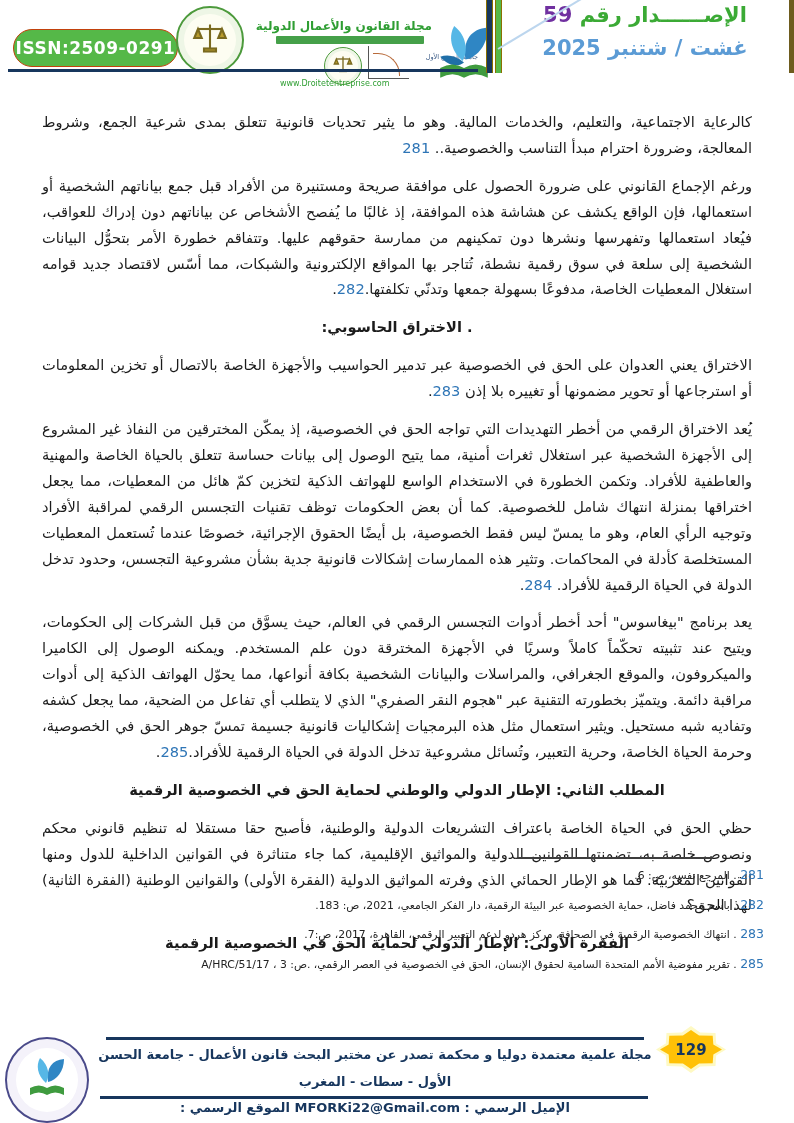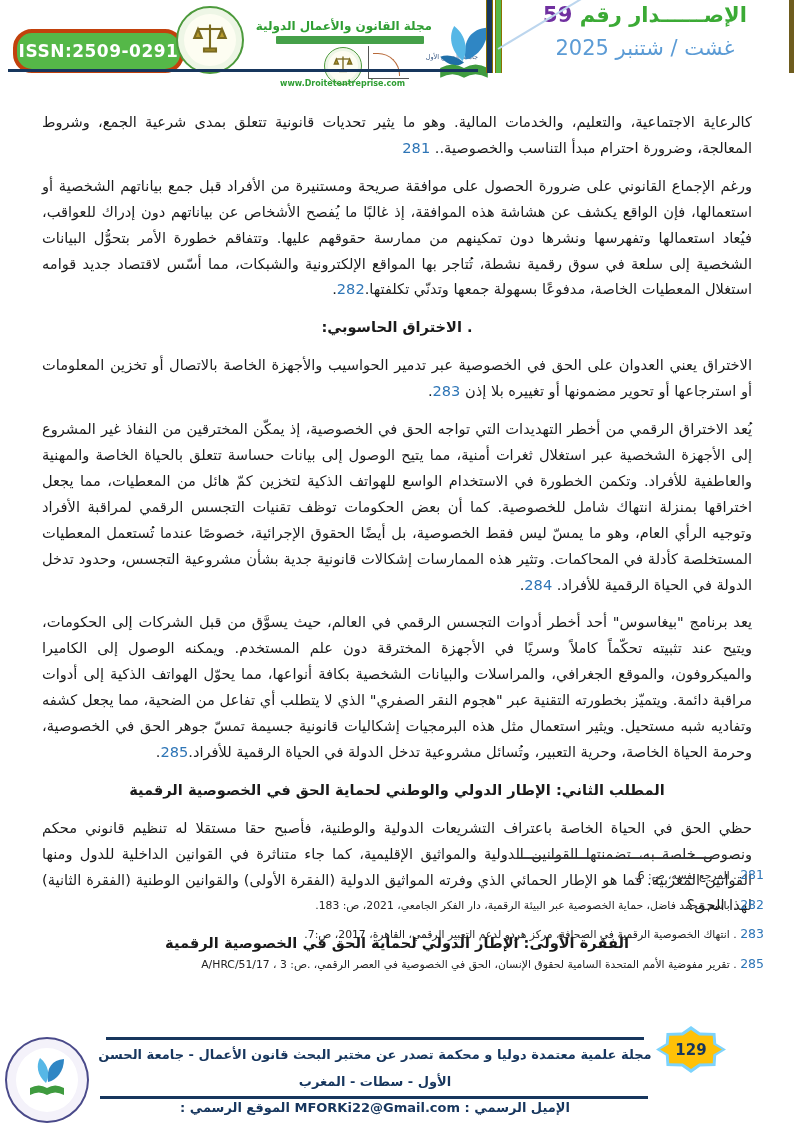--- a/index.html
+++ b/index.html
@@ -1,63 +1,63 @@
 <!DOCTYPE html>
 <html lang="ar"><head>
 <meta charset="utf-8">
 <style>
   html,body{margin:0;padding:0;background:#e8e8e8;}
   .page{position:relative;width:794px;height:1123px;margin:0 auto;background:#ffffff;
         font-family:"DejaVu Sans",sans-serif;overflow:hidden;}
   
   .issn-pill{position:absolute;left:13px;top:29px;width:163px;height:36px;background:#55b848;
-             border:4px solid #c2410c;border-radius:19px;color:#fff;font-weight:bold;font-size:17px;
+             border:1px solid #c2410c;border-radius:19px;color:#fff;font-weight:bold;font-size:17px;
              display:flex;align-items:center;justify-content:center;letter-spacing:.5px;}
   .logo-circle{position:absolute;border-radius:50%;background:#fdfdf2;display:flex;align-items:center;justify-content:center;}
   .lab-logo{left:176px;top:6px;width:64px;height:64px;border:2.5px solid #4c9a3c;box-shadow:inset 0 0 0 6px #eef6e6;}
   .journal-logo{position:absolute;left:258px;top:19px;width:230px;height:67px;}
   .jl-title{position:absolute;right:56px;top:0;width:168px;text-align:center;color:#2f9e33;
             font-weight:bold;font-size:12px;direction:rtl;white-space:nowrap;}
   .jl-banner{position:absolute;right:64px;top:17px;width:148px;height:8px;background:#45a049;border-radius:1px;}
   .jl-circle{left:66px;top:28px;width:36px;height:36px;border:1.5px solid #4c9a3c;box-shadow:inset 0 0 0 3px #eef6e6;}
   .jl-chart{position:absolute;left:110px;top:27px;width:40px;height:32px;border-left:1.5px solid #555;
             border-bottom:1.5px solid #555;}
   .jl-curve{position:absolute;left:4px;bottom:2px;width:26px;height:22px;border:0;
             border-right:1.5px solid #b86a3a;border-top:1.5px solid #b86a3a;border-top-right-radius:22px;}
   .jl-univ{position:absolute;left:150px;top:34px;width:70px;font-size:6.5px;color:#3a5a86;direction:rtl;text-align:right;line-height:8px;}
-  .jl-site{position:absolute;left:22px;bottom:-2px;font-size:8px;font-weight:bold;color:#2f9e33;text-align:center;}
+  .jl-site{position:absolute;left:22px;bottom:-2px;font-size:8px;font-weight:normal;color:#2f9e33;text-align:center;}
   .jl-leaf{position:absolute;right:-4px;top:4px;width:56px;height:62px;}
   .header-rule{position:absolute;left:8px;top:69px;width:470px;height:3px;background:#17365d;}
   .vbar{position:absolute;top:0;width:5px;height:73px;border-left:1.5px solid #8a7000;border-right:1.5px solid #8a7000;}
   .vbar.navy{left:486px;background:#17365d;}
   .vbar.green{left:495px;background:#55b848;}
   .edge-bar{position:absolute;left:789px;top:0;width:5px;height:73px;background:#6e5c1e;}
   .issue-block{position:absolute;left:506px;top:3px;width:278px;direction:rtl;text-align:center;}
   .issue-line1{font-size:21px;font-weight:bold;color:#3baa35;white-space:nowrap;}
   .issue-num{color:#7030a0;}
-  .issue-line2{margin-top:9px;font-size:21px;font-weight:normal;color:#5b9bd5;white-space:nowrap;}
+  .issue-line2{margin-top:9px;font-size:21px;font-weight:bold;color:#5b9bd5;white-space:nowrap;}
   .diag{position:absolute;left:498px;top:48px;width:168px;height:2px;background:#bcd6ee;
         transform:rotate(-31deg);transform-origin:left center;}
   
   .article-body{position:absolute;top:97px;right:30px;left:30px;direction:rtl;text-align:justify;
         font-size:14.6px;line-height:25.9px;color:#1b1b1b;}
   .article-body p{margin:12px;}
   .para-bold{font-weight:bold;text-align:center;}
   .seg-ref{color:#2e75b6;}
   .seg-ltr{direction:ltr;unicode-bidi:isolate;}
   .seg-gap{display:inline-block;width:44px;}
   
   .fn-sep{position:absolute;top:857px;left:517px;width:196px;border-top:2px solid #3d3d3d;}
   .footnotes{position:absolute;top:861px;left:26px;right:30px;direction:rtl;text-align:right;
         font-size:10.8px;line-height:28.6px;color:#222;}
   .fn-num{color:#2e75b6;font-size:12.5px;}
   
   .star{position:absolute;left:656px;top:1026px;width:70px;height:47px;
         clip-path:polygon(50% 0%,63% 14%,85% 15%,86% 37%,100% 50%,86% 63%,85% 85%,63% 86%,50% 100%,37% 86%,15% 85%,14% 63%,0% 50%,14% 37%,15% 15%,37% 14%);
-        background:#7dd3fc;display:flex;align-items:center;justify-content:center;}
+        background:#fef9c3;display:flex;align-items:center;justify-content:center;}
   .star-inner{position:absolute;inset:4px;background:#ffc107;
         clip-path:polygon(50% 0%,63% 14%,85% 15%,86% 37%,100% 50%,86% 63%,85% 85%,63% 86%,50% 100%,37% 86%,15% 85%,14% 63%,0% 50%,14% 37%,15% 15%,37% 14%);}
   .star-num{position:relative;color:#17365d;font-weight:bold;font-size:15px;}
   .footer-rule{position:absolute;background:#17365d;}
   .footer-rule.top{left:106px;top:1037px;width:538px;height:2.5px;}
   .footer-rule.bottom{left:100px;top:1096px;width:548px;height:3px;}
   .footer-text{position:absolute;left:92px;top:1042px;width:566px;direction:rtl;text-align:center;
         color:#17365d;font-weight:bold;font-size:13px;line-height:26.5px;}
   .seal{position:absolute;left:5px;top:1037px;width:80px;height:82px;border-radius:50%;
         border:2px solid #4a4a8a;background:#fff;display:flex;align-items:center;justify-content:center;

